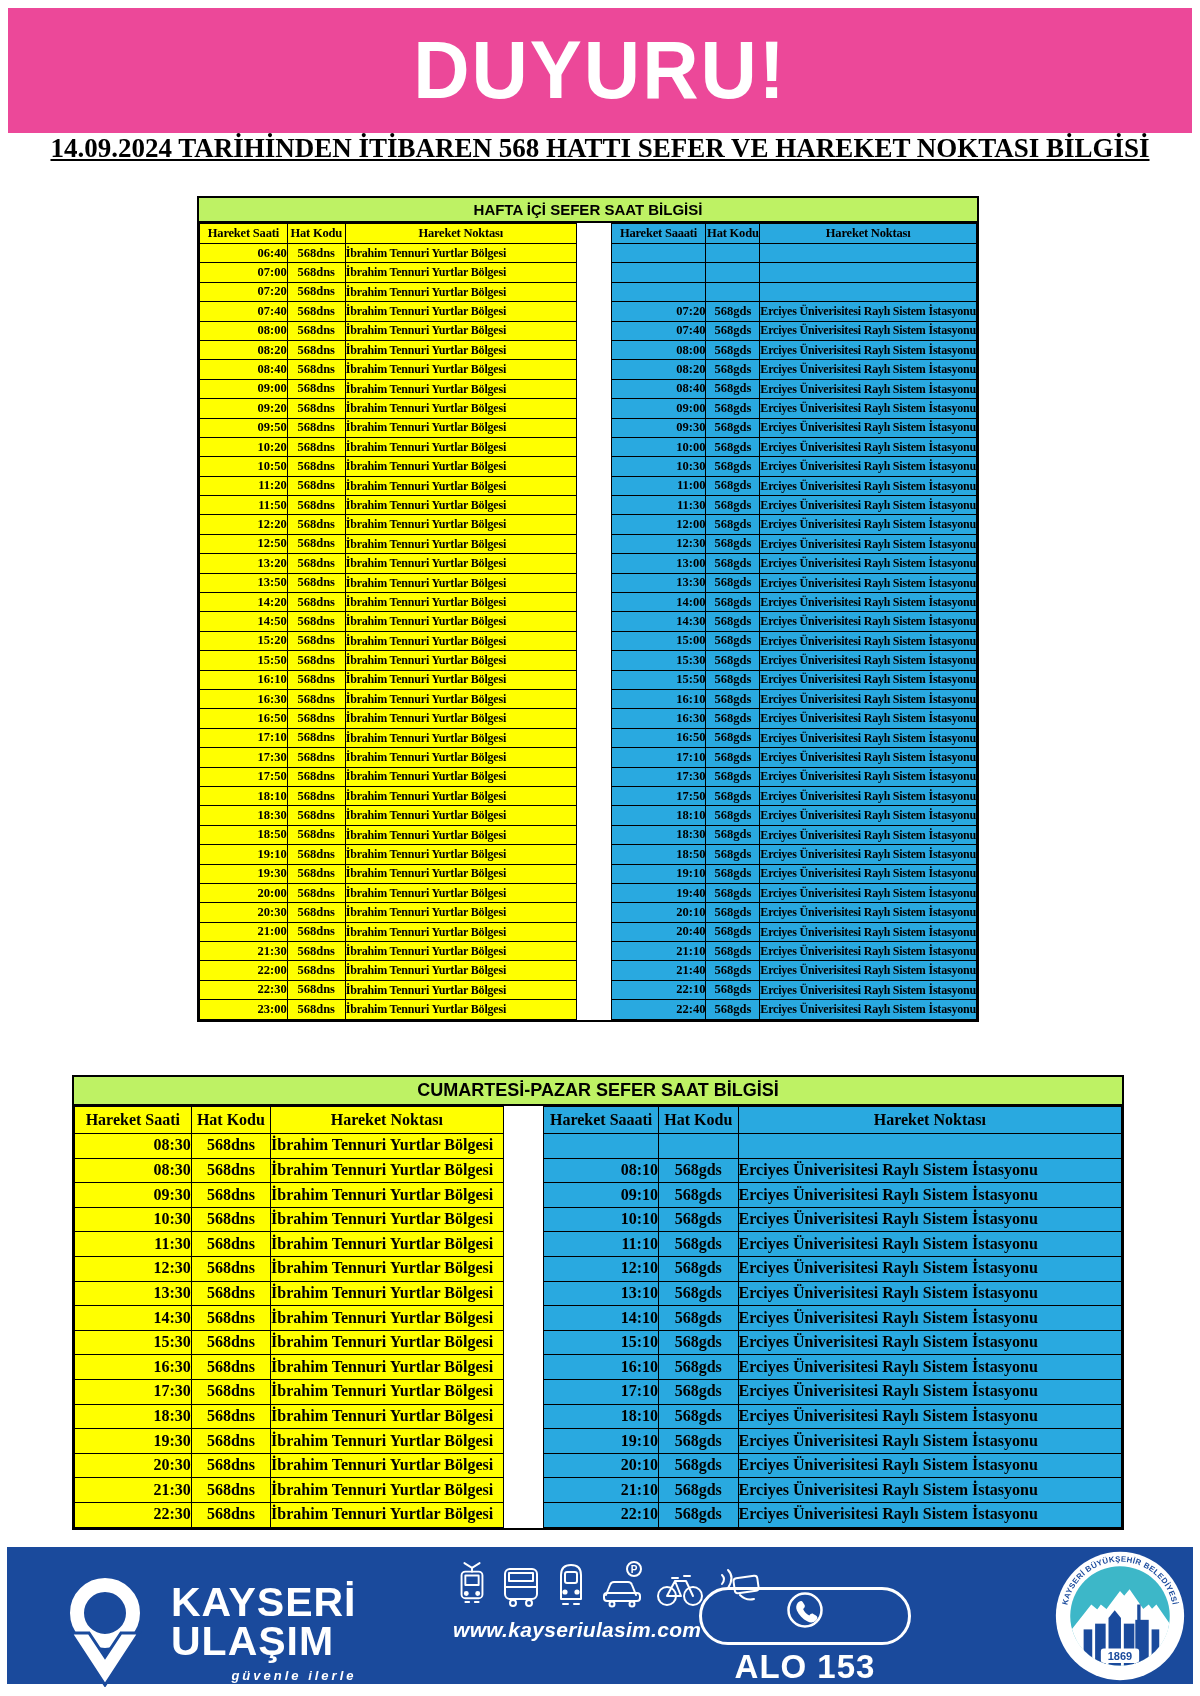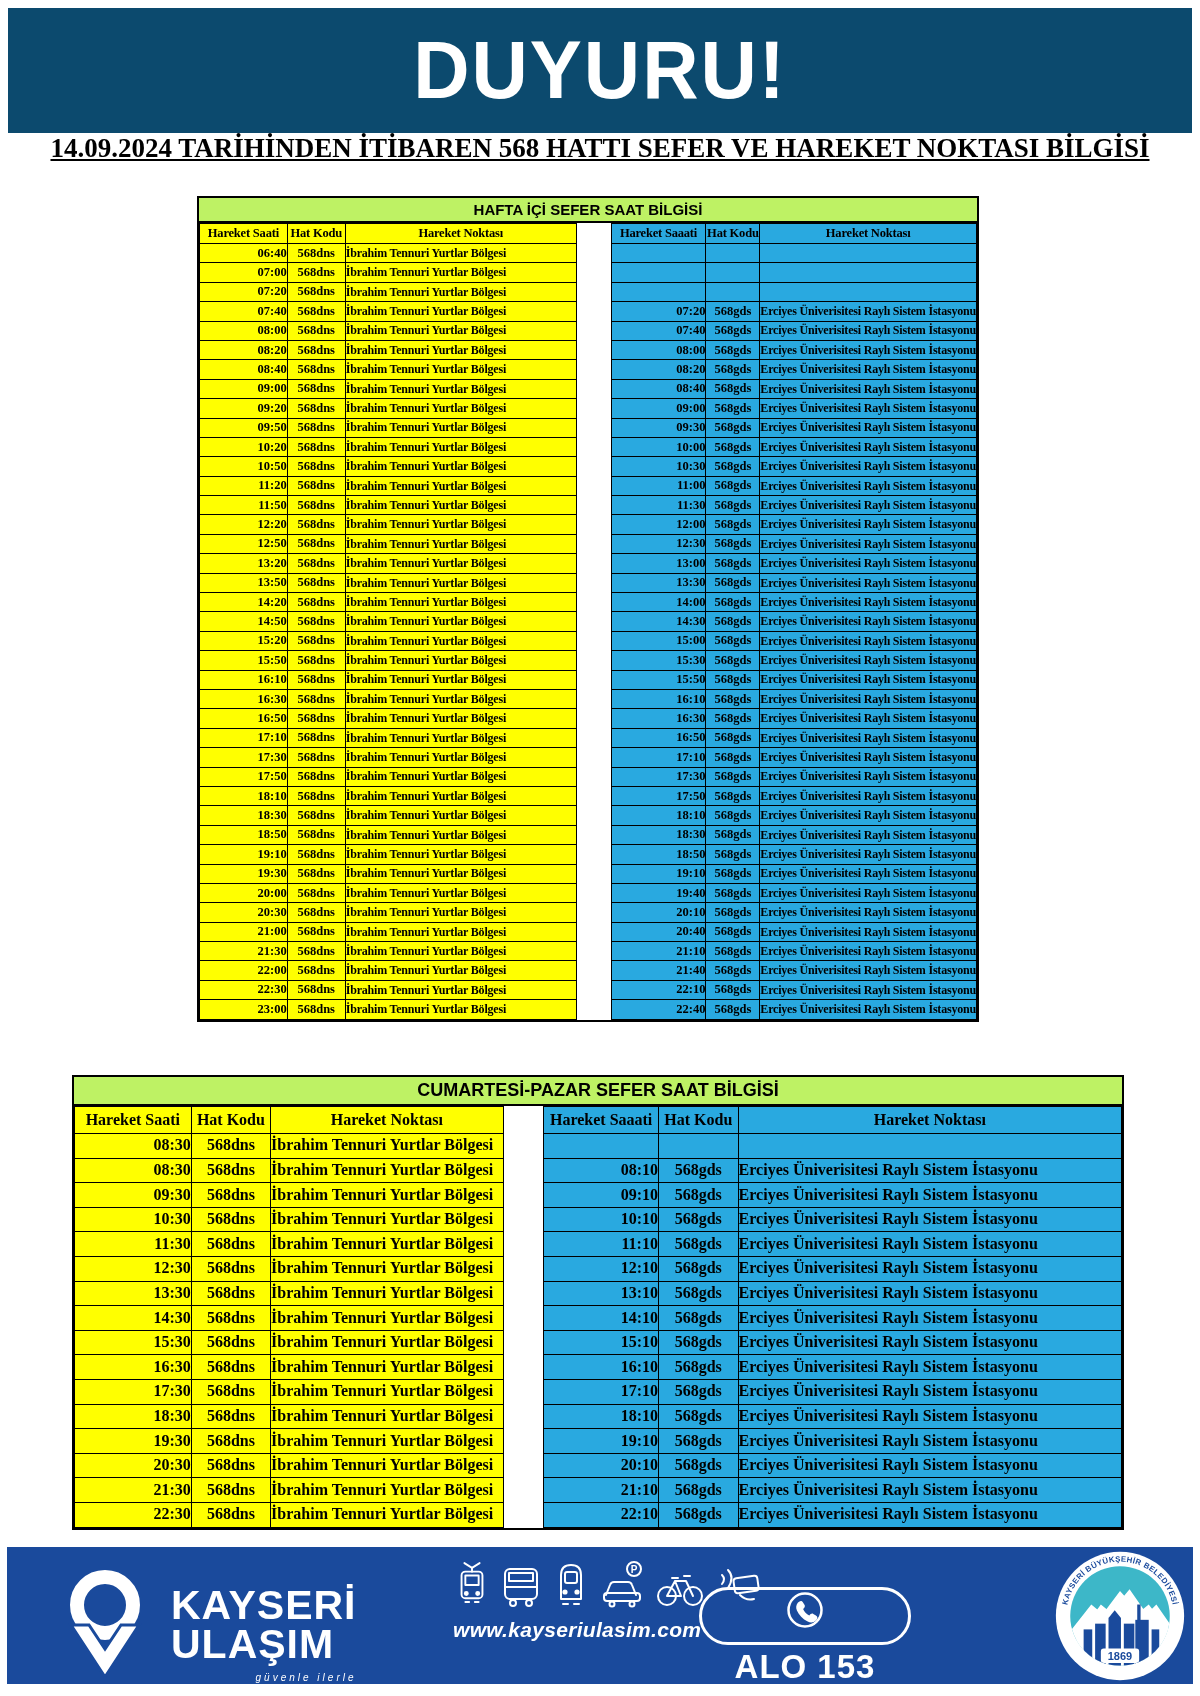--- a/index.html
+++ b/index.html
@@ -1,21 +1,21 @@
 <!DOCTYPE html>
 <html><head>
 <meta charset="utf-8">
 <style>
   html,body{margin:0;padding:0;background:#fff;}
   .page{position:relative;width:1200px;height:1696px;background:#fff;overflow:hidden;
         font-family:"Liberation Sans",sans-serif;}
 
   
   .banner{position:absolute;left:8px;top:8px;width:1184px;height:125px;
-          background:#0c4a6e;display:flex;align-items:center;justify-content:center;}
+          background:#ec4899;display:flex;align-items:center;justify-content:center;}
   .banner-text{color:#fff;font-size:78px;font-weight:800;letter-spacing:2px;
                transform:scaleY(1.05);}
 
   
   .page-title{position:absolute;left:0;top:133px;width:100%;text-align:center;
               font-family:"Liberation Serif",serif;font-weight:700;font-size:27px;color:#000;text-decoration:underline;}
 
   
   .sched{position:absolute;border:2px solid #000;background:#fff;box-sizing:border-box;}
   .sched-title{border-bottom:2px solid #000;background:#bef264;text-align:center;
@@ -41,24 +41,24 @@
   .we th{height:27px;font-size:16px;}
   .we td{height:24.6px;font-size:16px;}
 
   .time-c{text-align:right;}
   .time-r{text-align:right;padding-right:5px;}
   .code{text-align:center;}
   .point{text-align:left;padding-left:5px;}
 
   
   .footer{position:absolute;left:7px;top:1547px;width:1186px;height:137px;background:#1a4a9c;}
-  .brand{position:absolute;left:46px;top:20px;display:flex;align-items:flex-end;}
+  .brand{position:absolute;left:46px;top:28px;display:flex;align-items:center;}
   .brand-text{margin-left:14px;color:#fff;}
   .brand-line{font-size:41px;font-weight:800;line-height:0.95;letter-spacing:1px;}
-  .tagline{margin-top:8px;font-size:10px;font-style:italic;font-weight:400;
+  .tagline{margin-top:8px;font-size:13px;font-style:italic;font-weight:700;
            letter-spacing:3px;text-align:right;color:#fff;}
   .center-block{position:absolute;left:446px;top:12px;color:#fff;}
   .icons-row{display:flex;gap:9px;align-items:flex-end;height:54px;}
   .website{margin-top:5px;font-size:21px;font-weight:700;letter-spacing:0.3px;font-style:italic;}
   .alo{position:absolute;left:692px;top:40px;height:58px;min-width:212px;border:3px solid #fff;
        border-radius:34px;display:flex;align-items:center;gap:14px;padding:0 18px;
        box-sizing:border-box;flex-direction:column;}
   .alo-label{color:#fff;font-size:33px;font-weight:800;letter-spacing:1px;}
   .emblem{position:absolute;left:1046px;top:2px;width:134px;height:134px;}
 </style>

